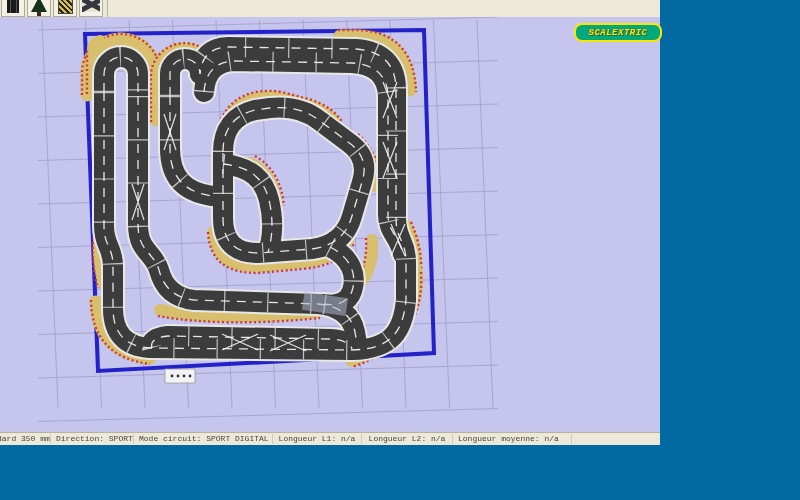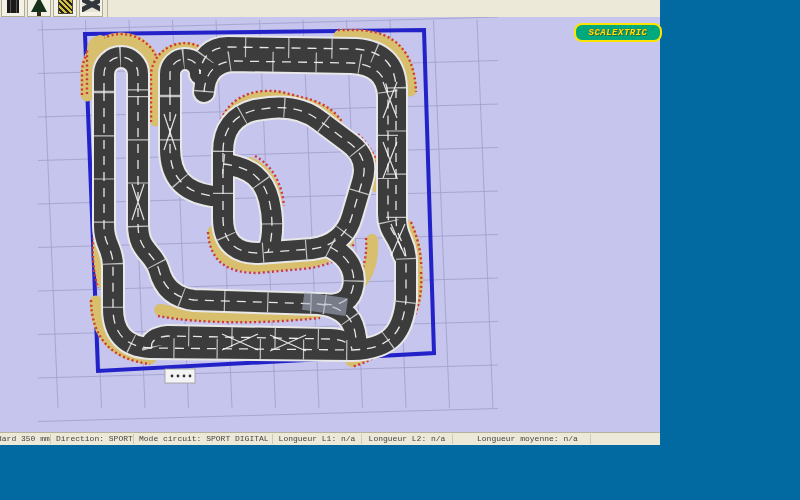--- a/index.html
+++ b/index.html
@@ -34,21 +34,21 @@
   
   #statusbar{position:absolute;left:0;top:432px;width:660px;height:12px;background:#ece9d8;
              border-top:1px solid #b6b29c;display:flex;align-items:center;
              font-size:8px;color:#444;white-space:nowrap;overflow:hidden;}
   .sb-cell{padding:0 5px;border-right:1px solid #cfcbb4;height:10px;line-height:10px;overflow:hidden;}
   .sb-0{width:48px;margin-left:-8px;}
   .sb-1{width:72px;}
   .sb-2{width:128px;}
   .sb-3{width:78px;text-align:center;}
   .sb-4{width:80px;text-align:center;}
-  .sb-5{width:108px;margin-left:19px;}
+  .sb-5{width:108px;}
 </style>
 </head>
 <body>
 
 <div id="screen">
 
   <div id="toolbar">
     <div class="tb-group">
       <div class="tb-btn">
           <div class="g-barrier"></div>

